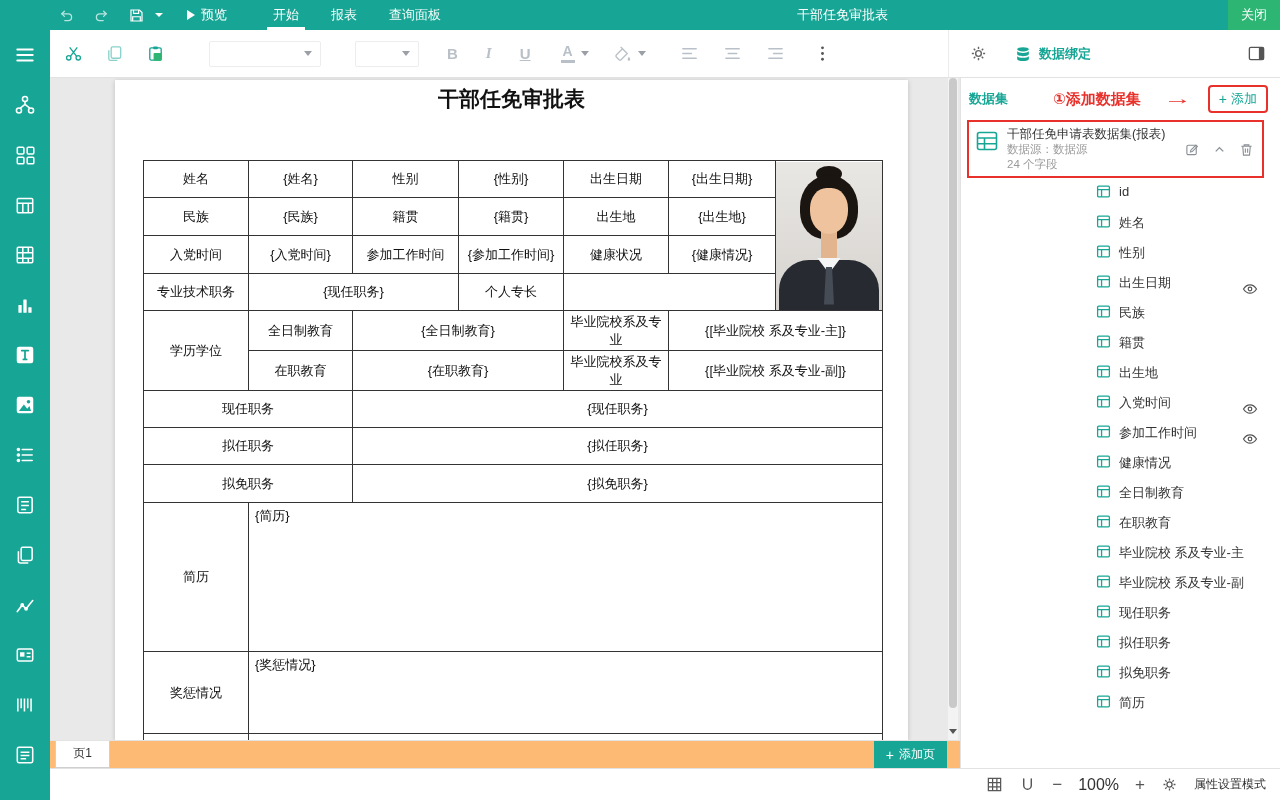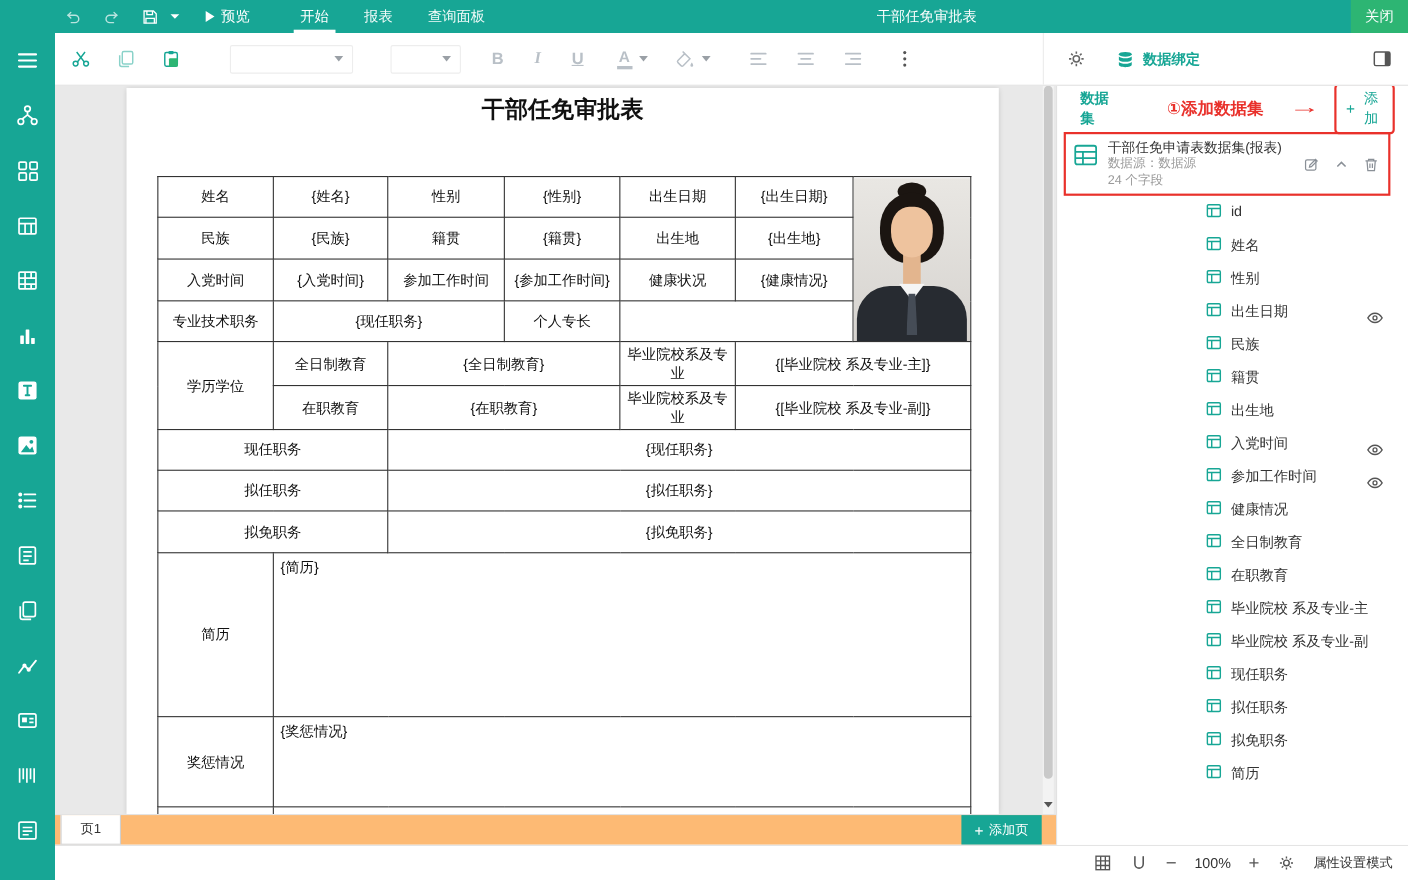--- a/index.html
+++ b/index.html
@@ -95,21 +95,21 @@
                border-top:1px solid #e3e3e3;z-index:5;}
 .page-tab{position:absolute;left:5px;top:0;width:55px;height:27px;line-height:25px;text-align:center;background:#fff;
           border:1px solid #cfcfcf;border-top:none;font-size:12px;color:#333;cursor:pointer;}
 .add-page{position:absolute;right:13px;top:0;height:27px;background:var(--teal);color:#fff;border:none;font-size:12px;
           display:flex;align-items:center;gap:5px;padding:0 12px;cursor:pointer;font-family:inherit;}
 .add-page .plus{font-size:14px;line-height:1;}
 
 
 .right-panel{position:absolute;left:960px;top:78px;width:320px;height:690px;background:#fff;
              border-left:1px solid #e2e2e2;overflow:hidden;z-index:8;}
-.rp-head{display:flex;align-items:center;height:42px;padding:0 12px 0 21px;gap:19px;}
+.rp-head{display:flex;align-items:center;height:42px;padding:0 12px 0 8px;gap:19px;}
 .rp-title{color:var(--teal);font-size:13px;font-weight:bold;cursor:pointer;}
 .annotation{color:var(--red);font-size:15px;font-weight:bold;margin-left:26px;white-space:nowrap;}
 .annotation-arrow{color:var(--red);font-size:16px;font-weight:bold;margin-left:10px;display:inline-block;transform:scaleX(1.8);}
 .add-btn{margin-left:auto;display:flex;align-items:center;gap:4px;background:#fff;border:2px solid var(--red);
          border-radius:4px;color:var(--teal);font-size:13px;padding:3px 9px;cursor:pointer;font-family:inherit;}
 .add-btn .plus-teal{font-size:14px;line-height:1;color:var(--teal);}
 .ds-card{margin:0 16px 0 6px;border:2px solid var(--red);display:flex;padding:4px 6px;background:#fff;cursor:pointer;}
 .ds-icon svg{width:24px;height:24px;display:block;margin-top:3px;}
 .ds-text{margin-left:8px;min-width:0;}
 .ds-name{font-size:12.5px;color:#333;line-height:16px;white-space:nowrap;}
@@ -129,21 +129,21 @@
 .f-label{margin-left:8px;font-size:13px;color:#333;white-space:nowrap;}
 .f-eye{position:absolute;right:22px;top:7px;cursor:pointer;}
 .f-eye svg{width:16px;height:16px;}
 
 
 .statusbar{position:absolute;left:50px;top:768px;width:1230px;height:32px;background:#fff;
            border-top:1px solid #e2e2e2;display:flex;align-items:center;z-index:6;}
 .sb-right{margin-left:auto;display:flex;align-items:center;gap:16px;padding-right:14px;}
 .sb-right svg{width:17px;height:17px;display:block;}
 .zoom-btn{font-size:17px;color:#555;cursor:pointer;line-height:1;}
-.zoom-val{font-size:13px;color:#333;}
+.zoom-val{font-size:16px;color:#333;}
 .mode{font-size:12px;color:#333;cursor:pointer;}
 .sb-ic2{cursor:pointer;display:flex;}
 </style>
 </head>
 <body>
 
 <header class="topbar">
   <div class="tb-icons">
     <span class="tb-ic dim">
       <svg viewBox="0 0 20 20" fill="none" stroke="#fff" stroke-width="1.5" stroke-linecap="round">

